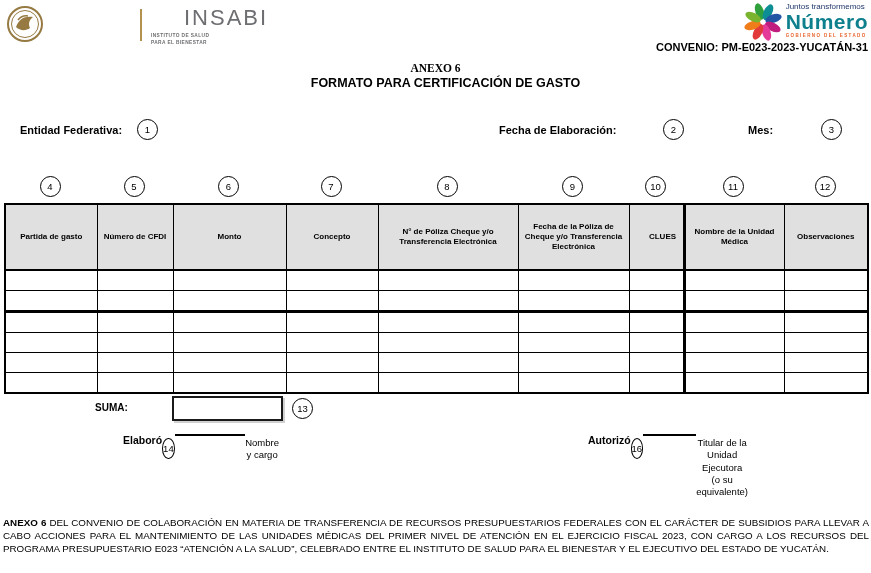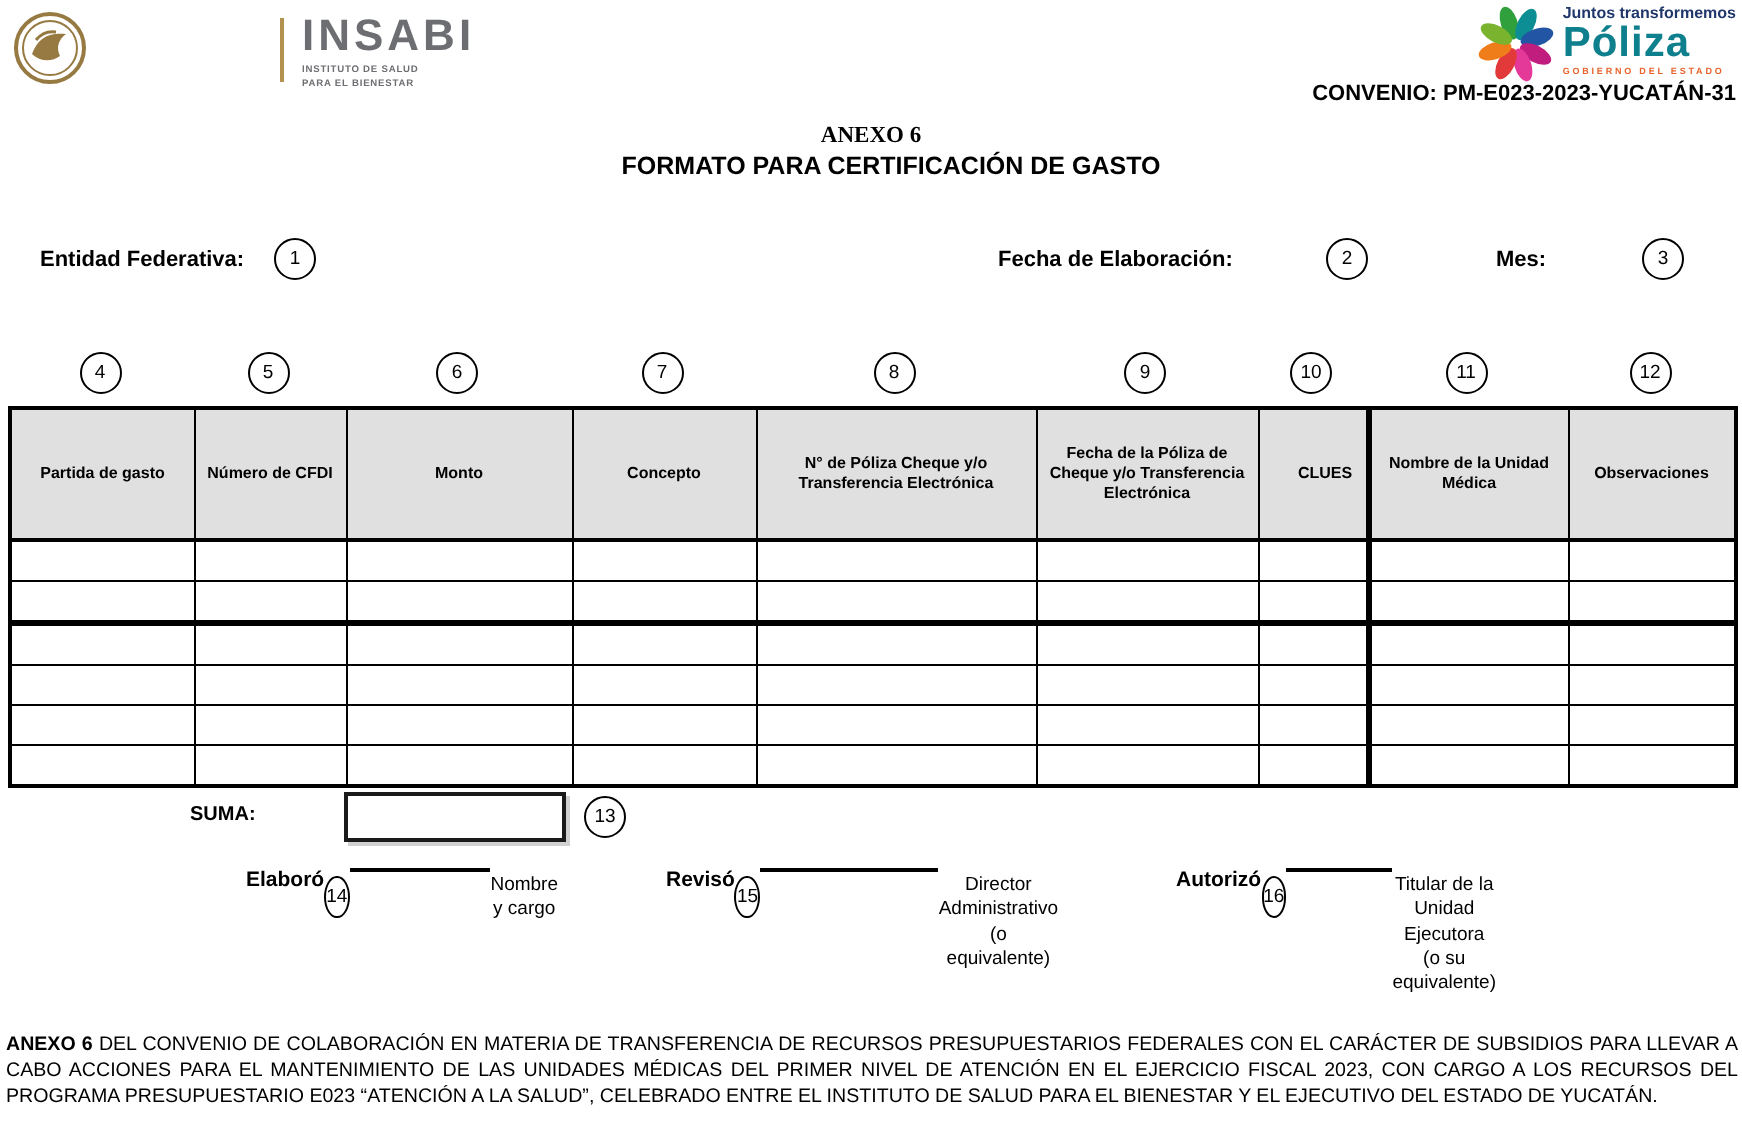--- a/index.html
+++ b/index.html
@@ -7,26 +7,26 @@
         font-family:"Liberation Sans",sans-serif;color:#000;}
 
   
   .salud-logo{position:absolute;left:6px;top:5px;display:flex;align-items:flex-start;}
   .salud-text{margin-left:4px;}
   .salud-word{font-family:"Liberation Serif",serif;font-weight:bold;font-size:25px;line-height:25px;
               color:var(--maroon,#7a1f3d);letter-spacing:1px;}
   .salud-cap{font-size:5.5px;font-weight:bold;color:var(--maroon,#7a1f3d);letter-spacing:1.6px;margin-top:3px;}
   .logo-divider{position:absolute;left:140px;top:9px;width:2px;height:32px;background:var(--gold,#b3924f);}
   .insabi{position:absolute;left:151px;top:7px;}
-  .insabi-word{font-size:22px;line-height:22px;font-weight:bold;color:var(--insabi-gray,#6d6e71);letter-spacing:2px;}
+  .insabi-word{font-size:22px;line-height:22px;font-weight:normal;color:var(--insabi-gray,#6d6e71);letter-spacing:2px;margin-left:33px;}
   .insabi-cap{font-size:4.8px;font-weight:bold;color:var(--insabi-gray,#6d6e71);width:64px;margin-top:3px;line-height:1.5;letter-spacing:.4px;}
 
   .yucatan{position:absolute;top:2px;right:3px;display:flex;align-items:flex-start;}
   .yuc-text{margin-left:3px;}
-  .yuc-tag{font-size:8px;font-weight:bold;color:var(--yucatan-navy,#20376b);line-height:9px;}
+  .yuc-tag{font-size:8px;font-weight:normal;color:var(--yucatan-navy,#20376b);line-height:9px;}
   .yuc-word{font-size:21px;line-height:21px;font-weight:bold;color:var(--yucatan-teal,#0e7f8c);letter-spacing:.5px;}
   .yuc-cap{font-size:4.5px;font-weight:bold;color:var(--yucatan-orange,#e8632c);letter-spacing:1.4px;margin-top:1px;}
 
   .convenio{position:absolute;top:41px;right:3px;font-size:11px;font-weight:bold;}
 
   
   .title1{position:absolute;top:62px;left:0;width:100%;text-align:center;
           font-family:"Liberation Serif",serif;font-weight:bold;font-size:11.5px;}
   .title2{position:absolute;top:76px;left:10px;width:100%;text-align:center;font-weight:bold;font-size:12.5px;}
 
@@ -98,21 +98,21 @@
           <ellipse cx="0" cy="-11" rx="4.2" ry="8.5" fill="#c01d7e" transform="rotate(117)"></ellipse>
           <ellipse cx="0" cy="-11" rx="4.2" ry="8.5" fill="#e5399a" transform="rotate(162)"></ellipse>
           <ellipse cx="0" cy="-11" rx="4.2" ry="8.5" fill="#e23a3a" transform="rotate(207)"></ellipse>
           <ellipse cx="0" cy="-11" rx="4.2" ry="8.5" fill="#ef7d1a" transform="rotate(252)"></ellipse>
           <ellipse cx="0" cy="-11" rx="4.2" ry="8.5" fill="#7ab32e" transform="rotate(297)"></ellipse>
         </g>
       </svg>
     </span>
     <span class="yuc-text">
       <div class="yuc-tag">Juntos transformemos</div>
-      <div class="yuc-word">Póliza</div>
+      <div class="yuc-word">Número</div>
       <div class="yuc-cap">GOBIERNO DEL ESTADO</div>
     </span>
   </div>
 
   <div class="convenio">CONVENIO: PM-E023-2023-YUCATÁN-31</div>
 
   <div class="title1">ANEXO 6</div>
   <div class="title2">FORMATO PARA CERTIFICACIÓN DE GASTO</div>
 
   <span class="field-label" style="left:8px;">Entidad Federativa:</span>
@@ -254,29 +254,20 @@
   <div class="sig" style="left:123px;width:156px;">
     <div class="sig-title">Elaboró</div>
     <span class="ref-circle sig-circle">14</span>
     <div class="sig-line"></div>
     <div class="sig-cap">
       <div>Nombre y cargo</div>
       <div></div>
     </div>
   </div>
 
-  <div class="sig" style="left:333px;width:196px;">
-    <div class="sig-title">Revisó</div>
-    <span class="ref-circle sig-circle">15</span>
-    <div class="sig-line"></div>
-    <div class="sig-cap">
-      <div>Director Administrativo</div>
-      <div>(o equivalente)</div>
-    </div>
-  </div>
 
   <div class="sig" style="left:588px;width:160px;">
     <div class="sig-title">Autorizó</div>
     <span class="ref-circle sig-circle">16</span>
     <div class="sig-line"></div>
     <div class="sig-cap">
       <div>Titular de la Unidad Ejecutora</div>
       <div>(o su equivalente)</div>
     </div>
   </div>

